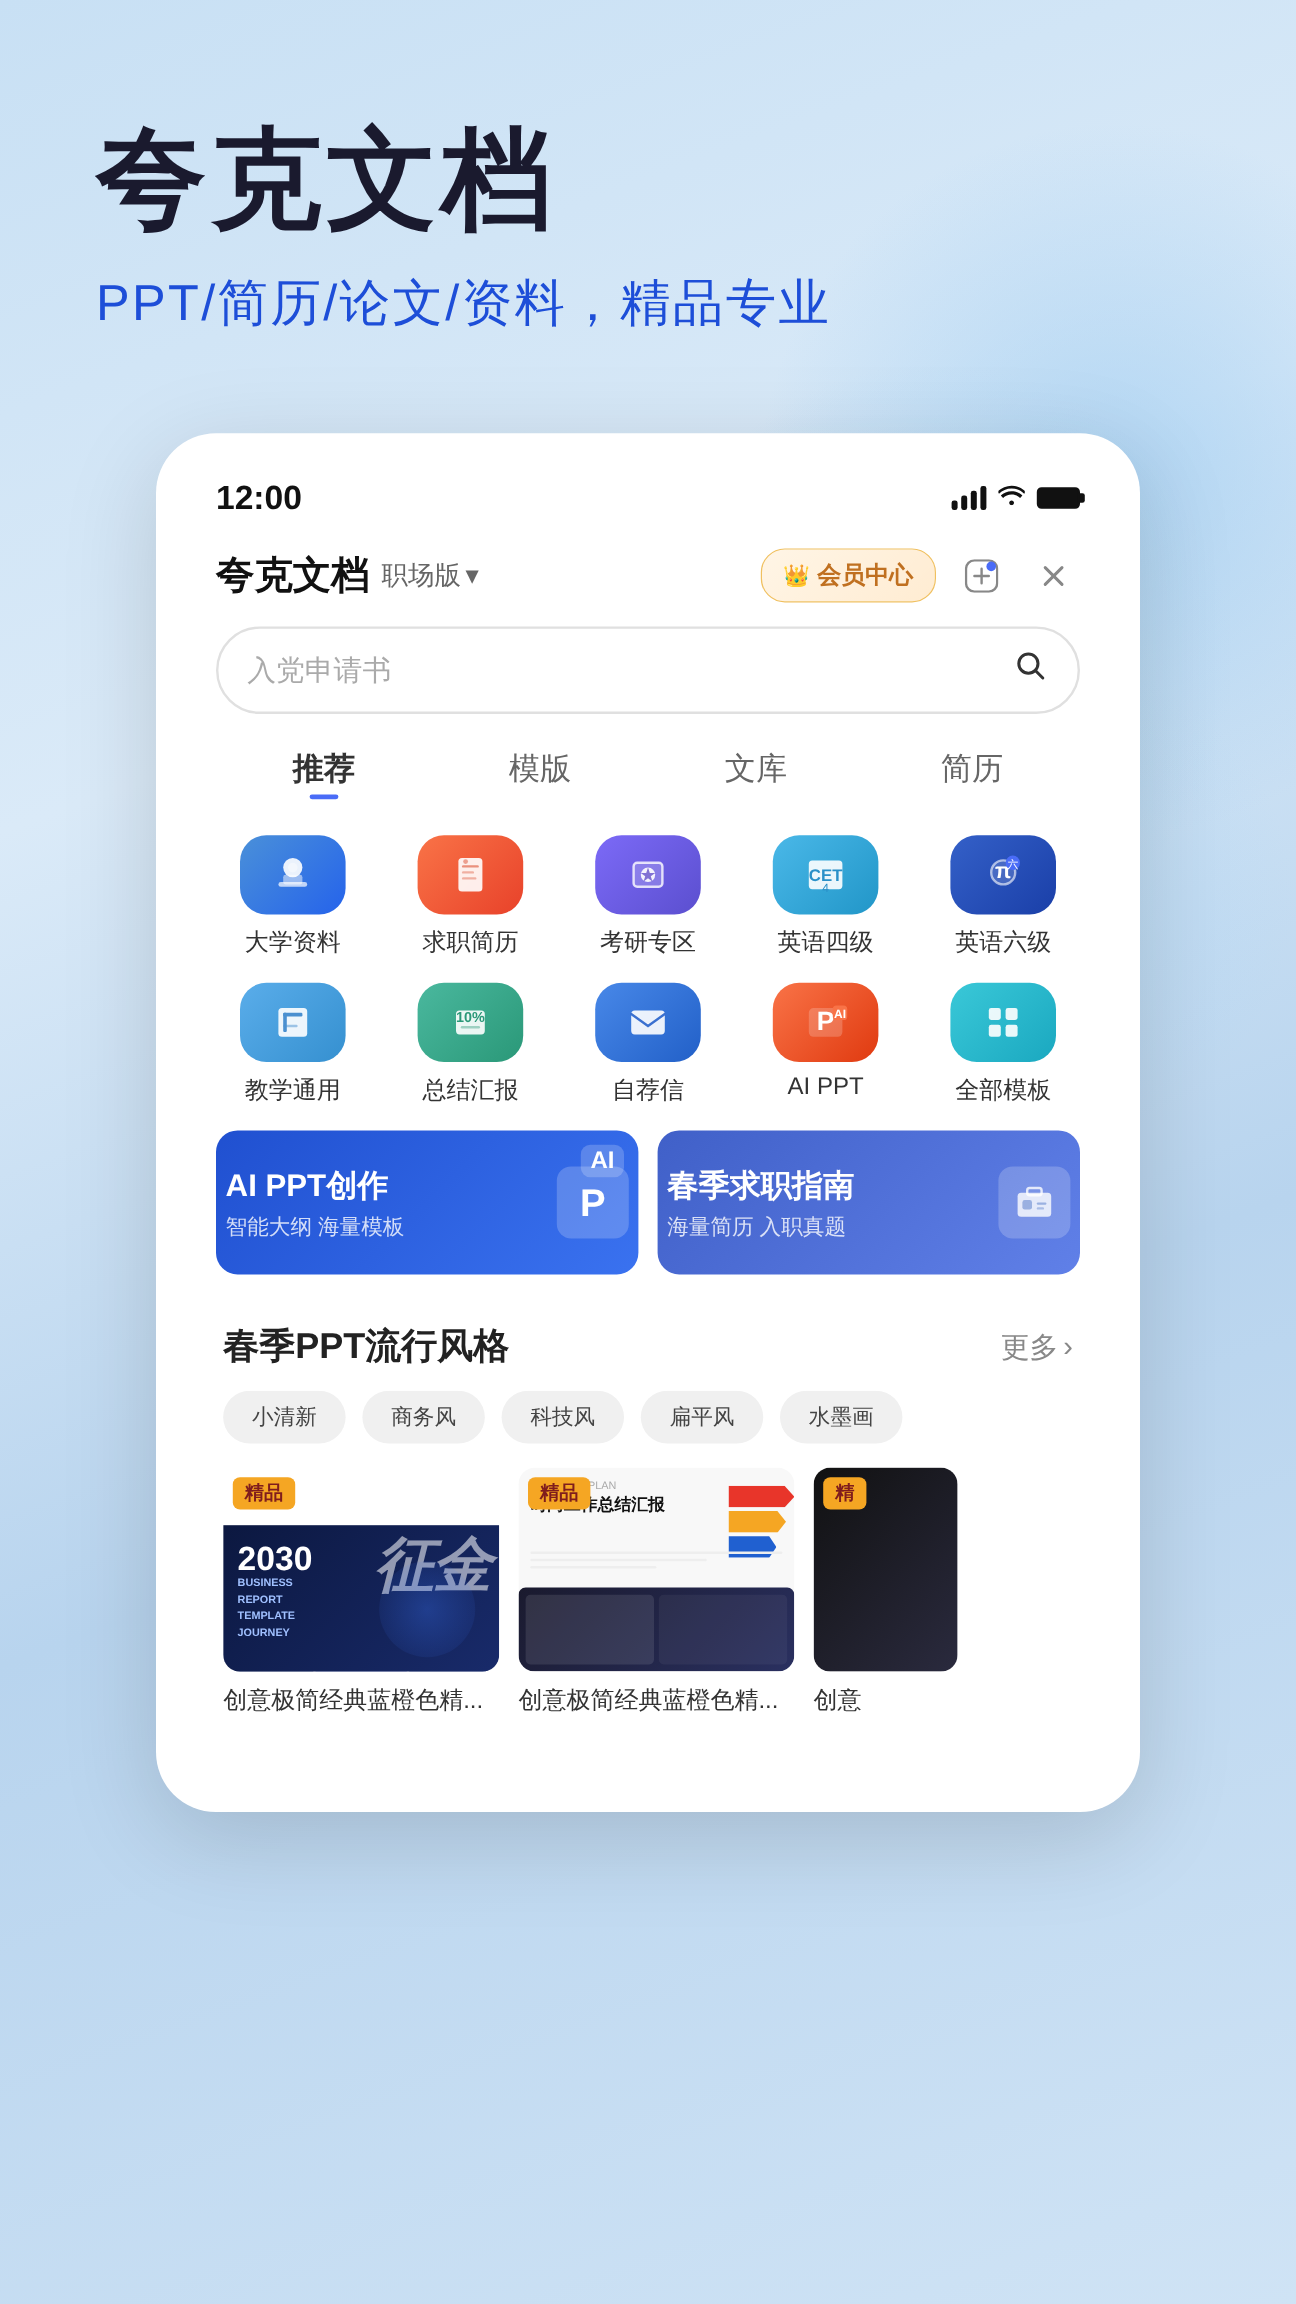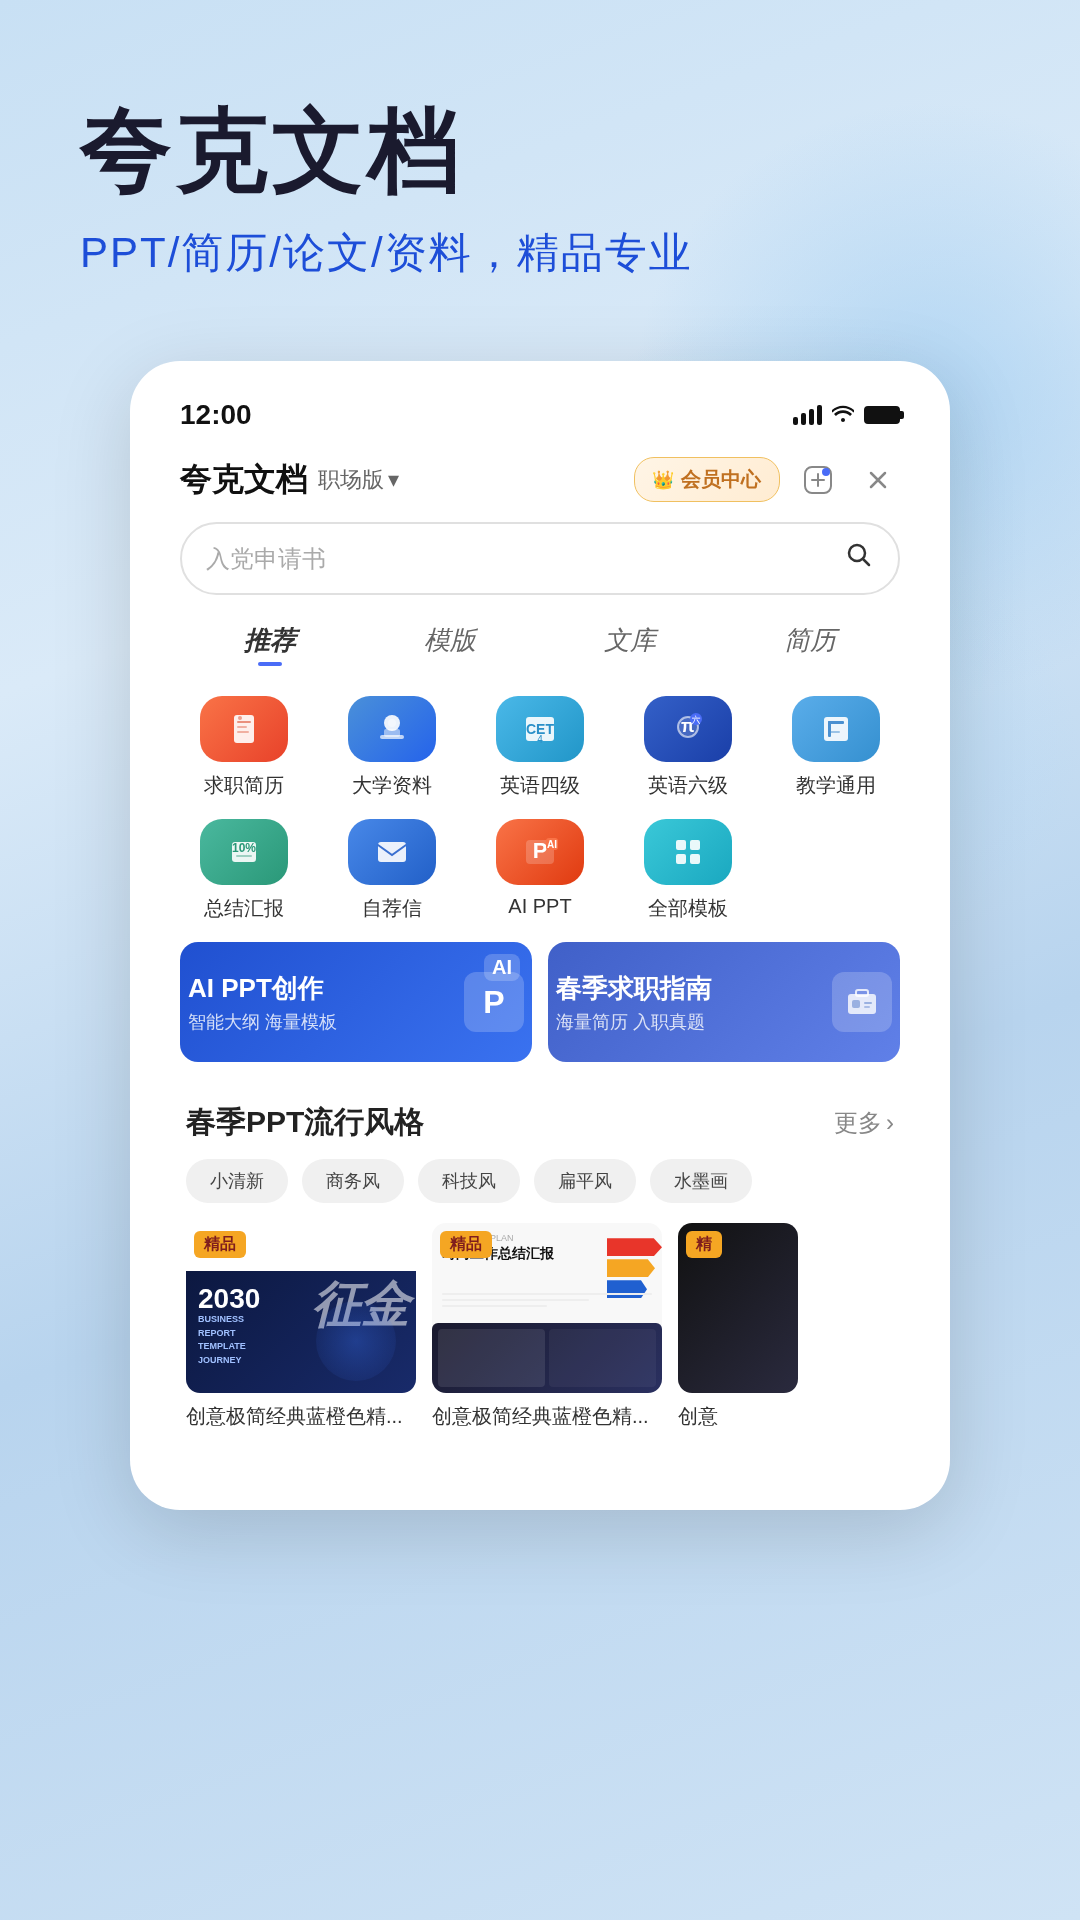--- a/index.html
+++ b/index.html
@@ -207,21 +207,20 @@
       justify-content: space-around;
       padding: 0 10px;
       margin-bottom: 10px;
     }
     .tab-item {
       font-size: 26px;
       color: #666;
       padding: 8px 20px;
       cursor: pointer;
       position: relative;
-      font-style: italic;
     }
     .tab-item.active {
       color: #333;
       font-weight: 600;
     }
     .tab-item.active::after {
       content: '';
       position: absolute;
       bottom: 0;
       left: 50%;
@@ -497,41 +496,52 @@
         <span>文库</span>
       </div>
       <div class="tab-item">
         <span>简历</span>
       </div>
     </div>
 
     <div class="icon-grid">
 
       <div class="icon-item">
+        <div class="icon-box ic-blue">
+          <svg width="44" height="44" viewBox="0 0 44 44" fill="none">
+            <circle cx="22" cy="16" r="8" fill="rgba(255,255,255,0.9)"></circle>
+            <rect x="10" y="28" width="24" height="4" rx="2" fill="rgba(255,255,255,0.7)"></rect>
+            <rect x="14" y="22" width="16" height="8" rx="2" fill="rgba(255,255,255,0.5)"></rect>
+            <circle cx="22" cy="16" r="4" fill="rgba(255,255,255,0.4)"></circle>
+          </svg>
+        </div>
+        <span class="icon-label">大学资料</span>
+      </div>
+      <div class="icon-item">
         <div class="icon-box ic-red">
           <svg width="44" height="44" viewBox="0 0 44 44" fill="none">
             <rect x="12" y="8" width="20" height="28" rx="3" fill="rgba(255,255,255,0.9)"></rect>
             <rect x="15" y="14" width="14" height="2" rx="1" fill="rgba(220,80,50,0.6)"></rect>
             <rect x="15" y="19" width="10" height="2" rx="1" fill="rgba(220,80,50,0.4)"></rect>
             <rect x="15" y="24" width="12" height="2" rx="1" fill="rgba(220,80,50,0.4)"></rect>
             <circle cx="18" cy="11" r="2" fill="rgba(220,80,50,0.5)"></circle>
           </svg>
         </div>
         <span class="icon-label">求职简历</span>
       </div>
       <div class="icon-item">
-        <div class="icon-box ic-blue">
-          <svg width="44" height="44" viewBox="0 0 44 44" fill="none">
-            <circle cx="22" cy="16" r="8" fill="rgba(255,255,255,0.9)"></circle>
-            <rect x="10" y="28" width="24" height="4" rx="2" fill="rgba(255,255,255,0.7)"></rect>
-            <rect x="14" y="22" width="16" height="8" rx="2" fill="rgba(255,255,255,0.5)"></rect>
-            <circle cx="22" cy="16" r="4" fill="rgba(255,255,255,0.4)"></circle>
-          </svg>
-        </div>
-        <span class="icon-label">大学资料</span>
+        <div class="icon-box ic-purple">
+          <svg width="44" height="44" viewBox="0 0 44 44" fill="none">
+            <rect x="10" y="12" width="24" height="20" rx="3" fill="rgba(255,255,255,0.2)"></rect>
+            <rect x="10" y="12" width="24" height="20" rx="3" stroke="rgba(255,255,255,0.8)" stroke-width="2"></rect>
+            <circle cx="22" cy="22" r="6" fill="rgba(255,255,255,0.9)"></circle>
+            <path d="M22 16l1.5 4.5h4.5l-3.7 2.7 1.4 4.3-3.7-2.7-3.7 2.7 1.4-4.3-3.7-2.7h4.5z" fill="rgba(100,80,200,0.8)"></path>
+          </svg>
+        </div>
+        <span class="icon-label">考研专区</span>
       </div>
       <div class="icon-item">
         <div class="icon-box ic-cyan">
           <svg width="44" height="44" viewBox="0 0 44 44" fill="none">
             <rect x="8" y="10" width="28" height="24" rx="3" fill="rgba(255,255,255,0.9)"></rect>
             <text x="22" y="27" font-size="14" font-weight="900" fill="#2a90c8" text-anchor="middle">CET</text>
             <text x="22" y="36" font-size="10" fill="#2a90c8" text-anchor="middle">4</text>
           </svg>
         </div>
         <span class="icon-label">英语四级</span>

